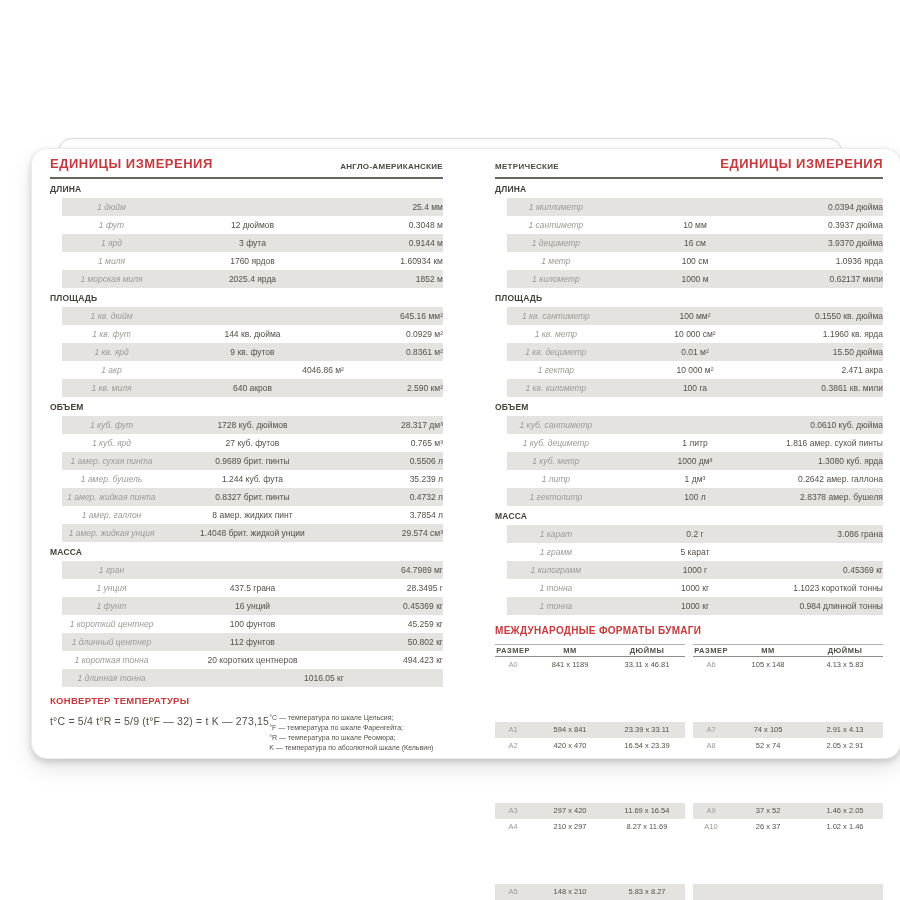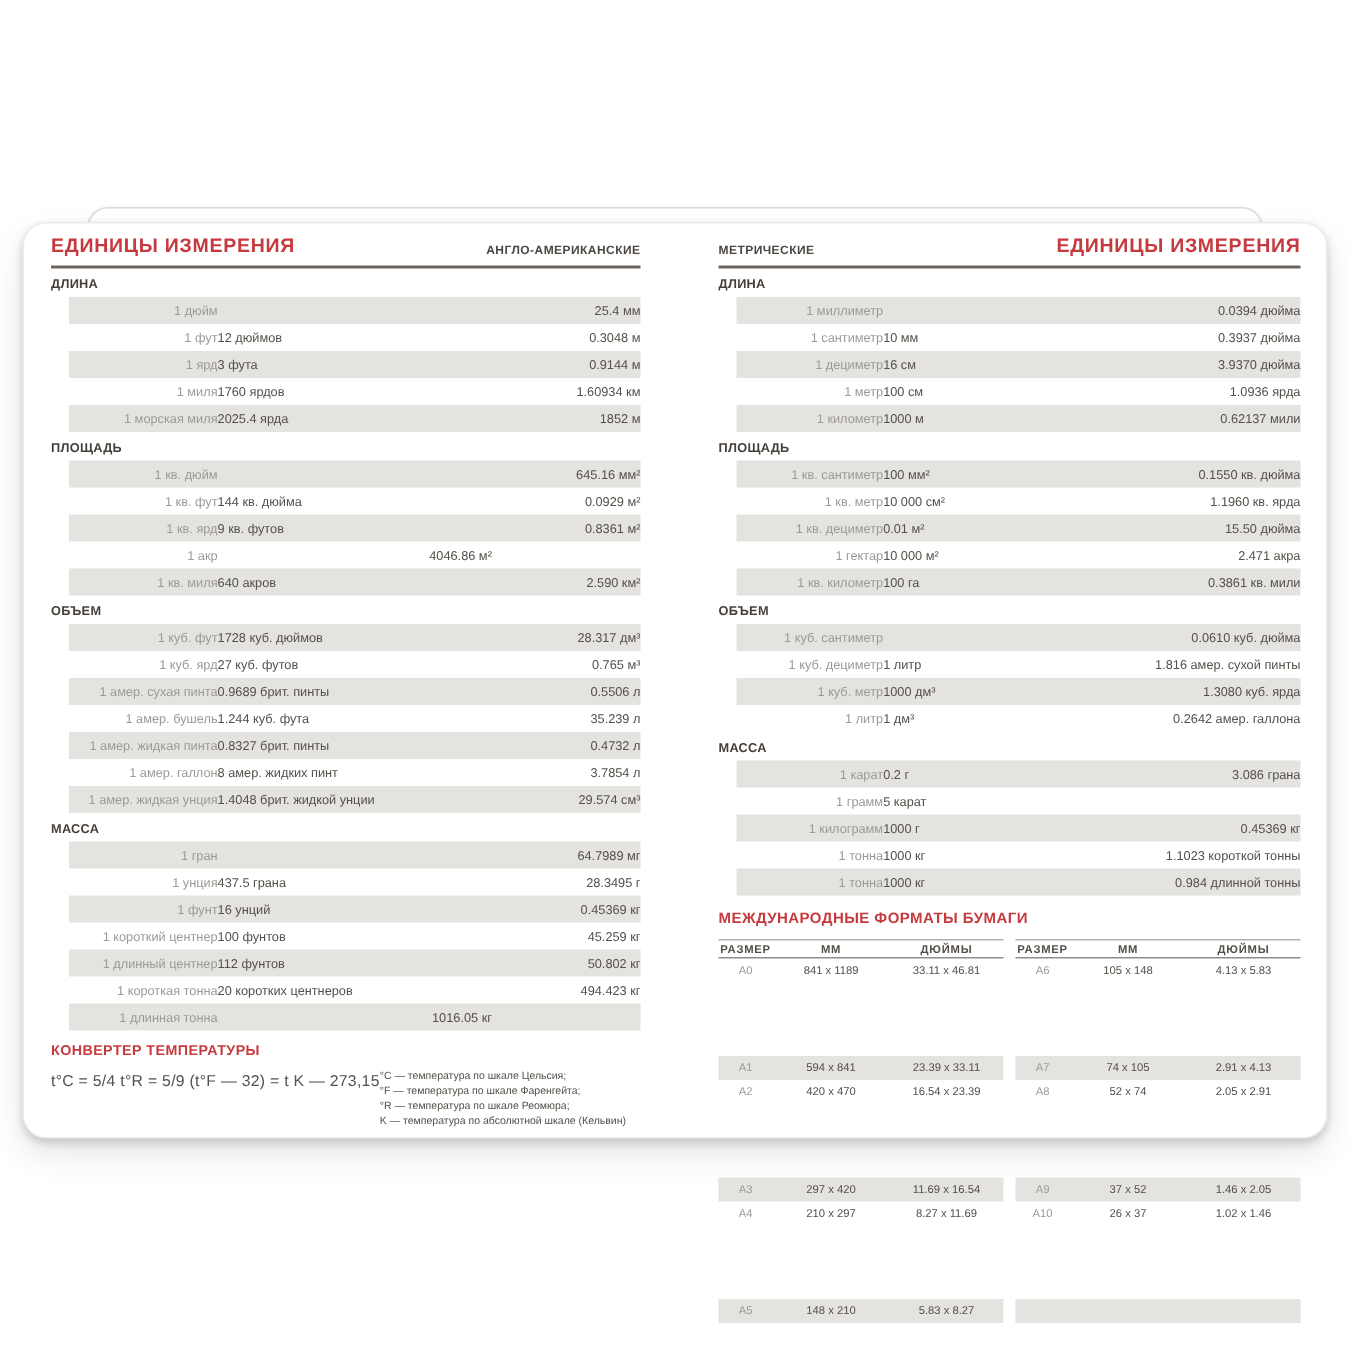--- a/index.html
+++ b/index.html
@@ -12,42 +12,42 @@
   }
   *{margin:0;padding:0;box-sizing:border-box;}
   html,body{width:900px;height:900px;background:#ffffff;overflow:hidden;
     font-family:"Liberation Sans", sans-serif;}
   .stage{position:relative;width:900px;height:900px;background:#fff;}
 
   .back-sheet{position:absolute;left:58px;top:138px;width:784px;height:60px;
     background:#fff;border:1px solid #ddd9d5;border-radius:14px;
     box-shadow:0 0 3px rgba(0,0,0,.05);}
 
-  .book{position:absolute;left:15px;top:148px;width:870px;height:611px;
+  .book{position:absolute;left:31px;top:148px;width:870px;height:611px;
     background:#fff;border-radius:16px;border:1px solid #ececea;
     box-shadow:0 3px 6px rgba(0,0,0,.16),0 10px 22px rgba(0,0,0,.10);
     display:flex;}
 
   .page{width:435px;position:relative;}
   .page-left{padding:7px 24px 0 18px;}
   .page-right{padding:7px 17px 0 28px;}
 
   .page-head{display:flex;justify-content:space-between;align-items:flex-end;
     border-bottom:2px solid var(--rule);padding-bottom:6px;}
   .page-title{font-size:13px;font-weight:bold;color:var(--red);letter-spacing:.5px;white-space:nowrap;}
   .page-sub{font-size:8px;font-weight:bold;color:#4c4742;letter-spacing:.3px;white-space:nowrap;}
 
   .sec-title{font-size:8.5px;font-weight:bold;color:var(--sec);
     margin:6px 0 4px;line-height:9px;letter-spacing:.2px;}
   .rows{margin-left:12px;}
   .row{display:grid;grid-template-columns:26% 48% 26%;height:18px;line-height:18px;font-size:8.5px;}
   .row.g{background:var(--stripe);}
   .row span{white-space:nowrap;overflow:visible;}
-  .c1{text-align:right;color:var(--gray-text);}
-  .c2{color:var(--dark);}
+  .c1{text-align:center;color:var(--gray-text);font-style:italic;}
+  .c2{text-align:center;color:var(--dark);}
   .c3{text-align:right;color:var(--dark);}
 
   .conv{margin-top:8px;}
   .conv-title{font-size:9.5px;font-weight:bold;color:var(--red);letter-spacing:.3px;}
   .conv-body{display:flex;justify-content:space-between;margin-top:7px;}
   .formula{font-size:10.5px;color:var(--dark);letter-spacing:.2px;white-space:nowrap;padding-top:2px;}
   .notes{font-size:7px;color:var(--dark);line-height:10px;width:180px;}
 
   .pf{margin-top:10px;}
   .pf-title{font-size:10px;font-weight:bold;color:var(--red);letter-spacing:.3px;}
@@ -313,20 +313,25 @@
               <div class="row g">
                 <span class="c1">1 куб. метр</span>
                 <span class="c2">1000 дм³</span>
                 <span class="c3">1.3080 куб. ярда</span>
               </div>
               <div class="row">
                 <span class="c1">1 литр</span>
                 <span class="c2">1 дм³</span>
                 <span class="c3">0.2642 амер. галлона</span>
               </div>
+              <div class="row g">
+                <span class="c1">1 гектолитр</span>
+                <span class="c2">100 л</span>
+                <span class="c3">2.8378 амер. бушеля</span>
+              </div>
             </div>
           </section>
           <section class="sec">
             <div class="sec-title">МАССА</div>
             <div class="rows">
               <div class="row g">
                 <span class="c1">1 карат</span>
                 <span class="c2">0.2 г</span>
                 <span class="c3">3.086 грана</span>
               </div>

